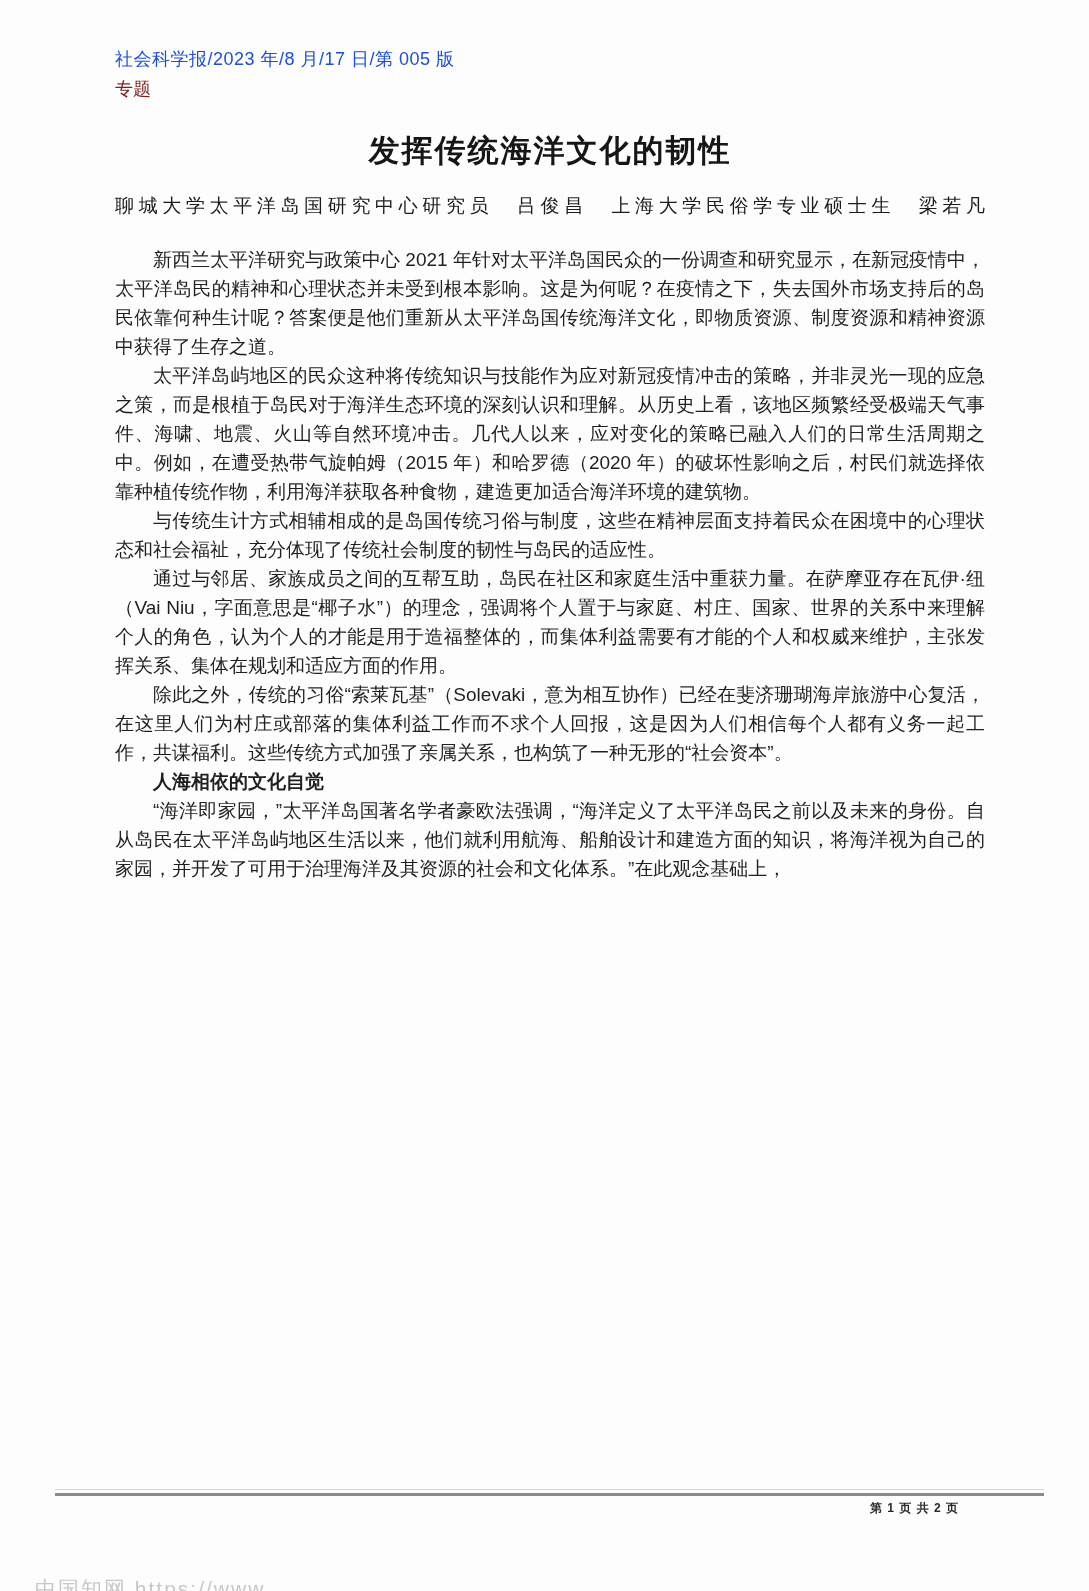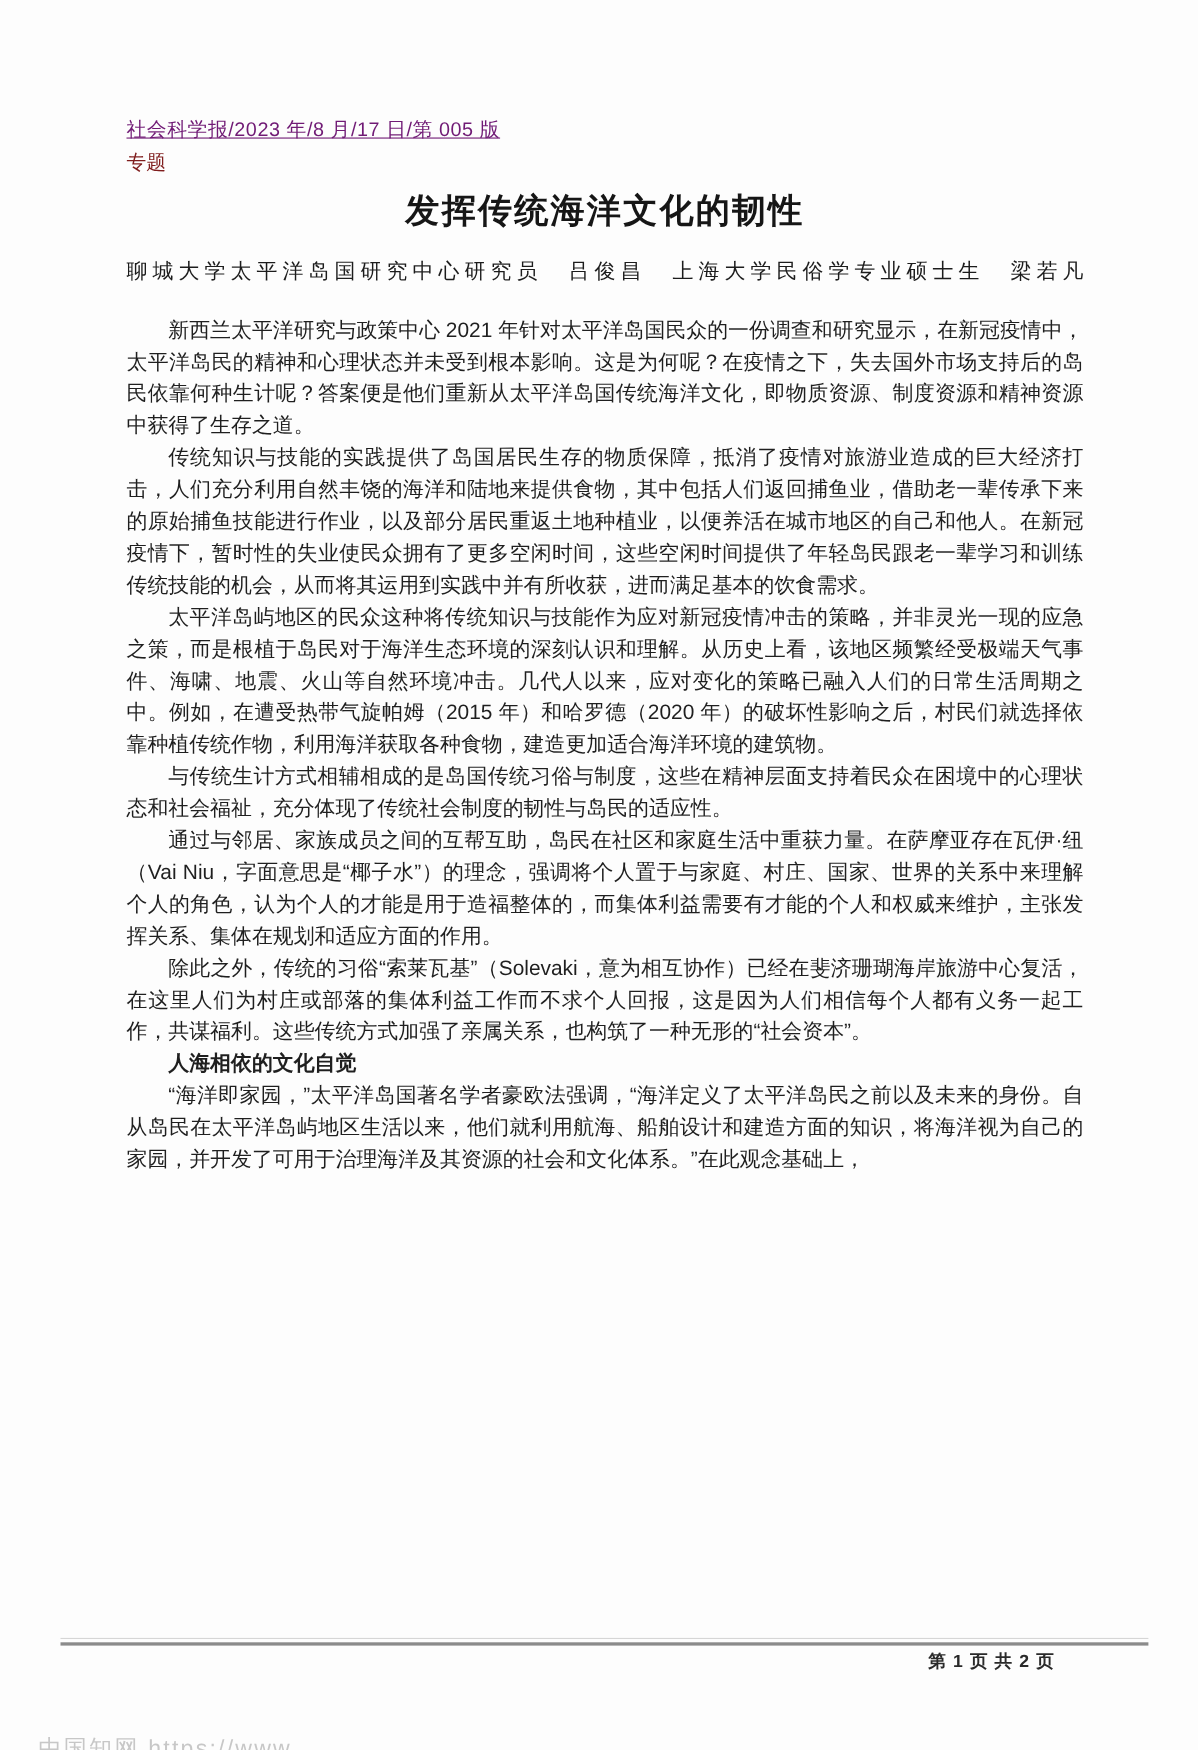--- a/index.html
+++ b/index.html
@@ -17,34 +17,33 @@
     font-family: "Liberation Sans", sans-serif;
     color: #1d1d1d;
   }
   .content {
     position: absolute;
     left: 115px;
     right: 104px;
     top: 0;
   }
   .masthead {
-    margin-top: 103px;
+    margin-top: 44px;
     font-size: 18px;
     line-height: 30px;
-    color: #701a75;
+    color: #1d4ed8;
     letter-spacing: 0.5px;
-    text-decoration: underline;
   }
   .section-label {
     font-size: 18px;
     line-height: 30px;
     color: #7f1d1d;
   }
   .article-title {
-    margin-top: 8px;
+    margin-top: 26px;
     text-align: center;
     font-size: 31px;
     font-weight: bold;
     letter-spacing: 2px;
     color: #161616;
   }
   .byline {
     margin-top: 19px;
     text-align: justify;
     text-align-last: justify;
@@ -80,21 +79,21 @@
     margin-bottom: 3px;
   }
   .footer-rule .rule-dark {
     height: 3px;
     background: #8b8b8b;
   }
   .footer-page {
     position: absolute;
     right: 130px;
     top: 1500px;
-    font-size: 16px;
+    font-size: 12px;
     font-weight: bold;
     color: #2a2a2a;
     letter-spacing: 1px;
   }
   .watermark {
     position: absolute;
     left: 35px;
     bottom: -12px;
     font-size: 21px;
     color: rgba(110, 110, 110, 0.38);
@@ -106,21 +105,20 @@
 <body>
 
 <div class="page">
   <div class="content">
     <div class="masthead">社会科学报/2023 年/8 月/17 日/第 005 版</div>
     <div class="section-label">专题</div>
     <h1 class="article-title">发挥传统海洋文化的韧性</h1>
     <div class="byline">聊城大学太平洋岛国研究中心研究员　吕俊昌　上海大学民俗学专业硕士生　梁若凡</div>
     <div class="article-body">
         <p class="para">新西兰太平洋研究与政策中心 2021 年针对太平洋岛国民众的一份调查和研究显示，在新冠疫情中，太平洋岛民的精神和心理状态并未受到根本影响。这是为何呢？在疫情之下，失去国外市场支持后的岛民依靠何种生计呢？答案便是他们重新从太平洋岛国传统海洋文化，即物质资源、制度资源和精神资源中获得了生存之道。</p>
-        <p class="para">传统知识与技能的实践提供了岛国居民生存的物质保障，抵消了疫情对旅游业造成的巨大经济打击，人们充分利用自然丰饶的海洋和陆地来提供食物，其中包括人们返回捕鱼业，借助老一辈传承下来的原始捕鱼技能进行作业，以及部分居民重返土地种植业，以便养活在城市地区的自己和他人。在新冠疫情下，暂时性的失业使民众拥有了更多空闲时间，这些空闲时间提供了年轻岛民跟老一辈学习和训练传统技能的机会，从而将其运用到实践中并有所收获，进而满足基本的饮食需求。</p>
         <p class="para">太平洋岛屿地区的民众这种将传统知识与技能作为应对新冠疫情冲击的策略，并非灵光一现的应急之策，而是根植于岛民对于海洋生态环境的深刻认识和理解。从历史上看，该地区频繁经受极端天气事件、海啸、地震、火山等自然环境冲击。几代人以来，应对变化的策略已融入人们的日常生活周期之中。例如，在遭受热带气旋帕姆（2015 年）和哈罗德（2020 年）的破坏性影响之后，村民们就选择依靠种植传统作物，利用海洋获取各种食物，建造更加适合海洋环境的建筑物。</p>
         <p class="para">与传统生计方式相辅相成的是岛国传统习俗与制度，这些在精神层面支持着民众在困境中的心理状态和社会福祉，充分体现了传统社会制度的韧性与岛民的适应性。</p>
         <p class="para">通过与邻居、家族成员之间的互帮互助，岛民在社区和家庭生活中重获力量。在萨摩亚存在瓦伊·纽（Vai Niu，字面意思是“椰子水”）的理念，强调将个人置于与家庭、村庄、国家、世界的关系中来理解个人的角色，认为个人的才能是用于造福整体的，而集体利益需要有才能的个人和权威来维护，主张发挥关系、集体在规划和适应方面的作用。</p>
         <p class="para">除此之外，传统的习俗“索莱瓦基”（Solevaki，意为相互协作）已经在斐济珊瑚海岸旅游中心复活，在这里人们为村庄或部落的集体利益工作而不求个人回报，这是因为人们相信每个人都有义务一起工作，共谋福利。这些传统方式加强了亲属关系，也构筑了一种无形的“社会资本”。</p>
         <p class="subhead">人海相依的文化自觉</p>
         <p class="para">“海洋即家园，”太平洋岛国著名学者豪欧法强调，“海洋定义了太平洋岛民之前以及未来的身份。自从岛民在太平洋岛屿地区生活以来，他们就利用航海、船舶设计和建造方面的知识，将海洋视为自己的家园，并开发了可用于治理海洋及其资源的社会和文化体系。”在此观念基础上，</p>
       </div>
   </div>
 
   <div class="footer-rule">

